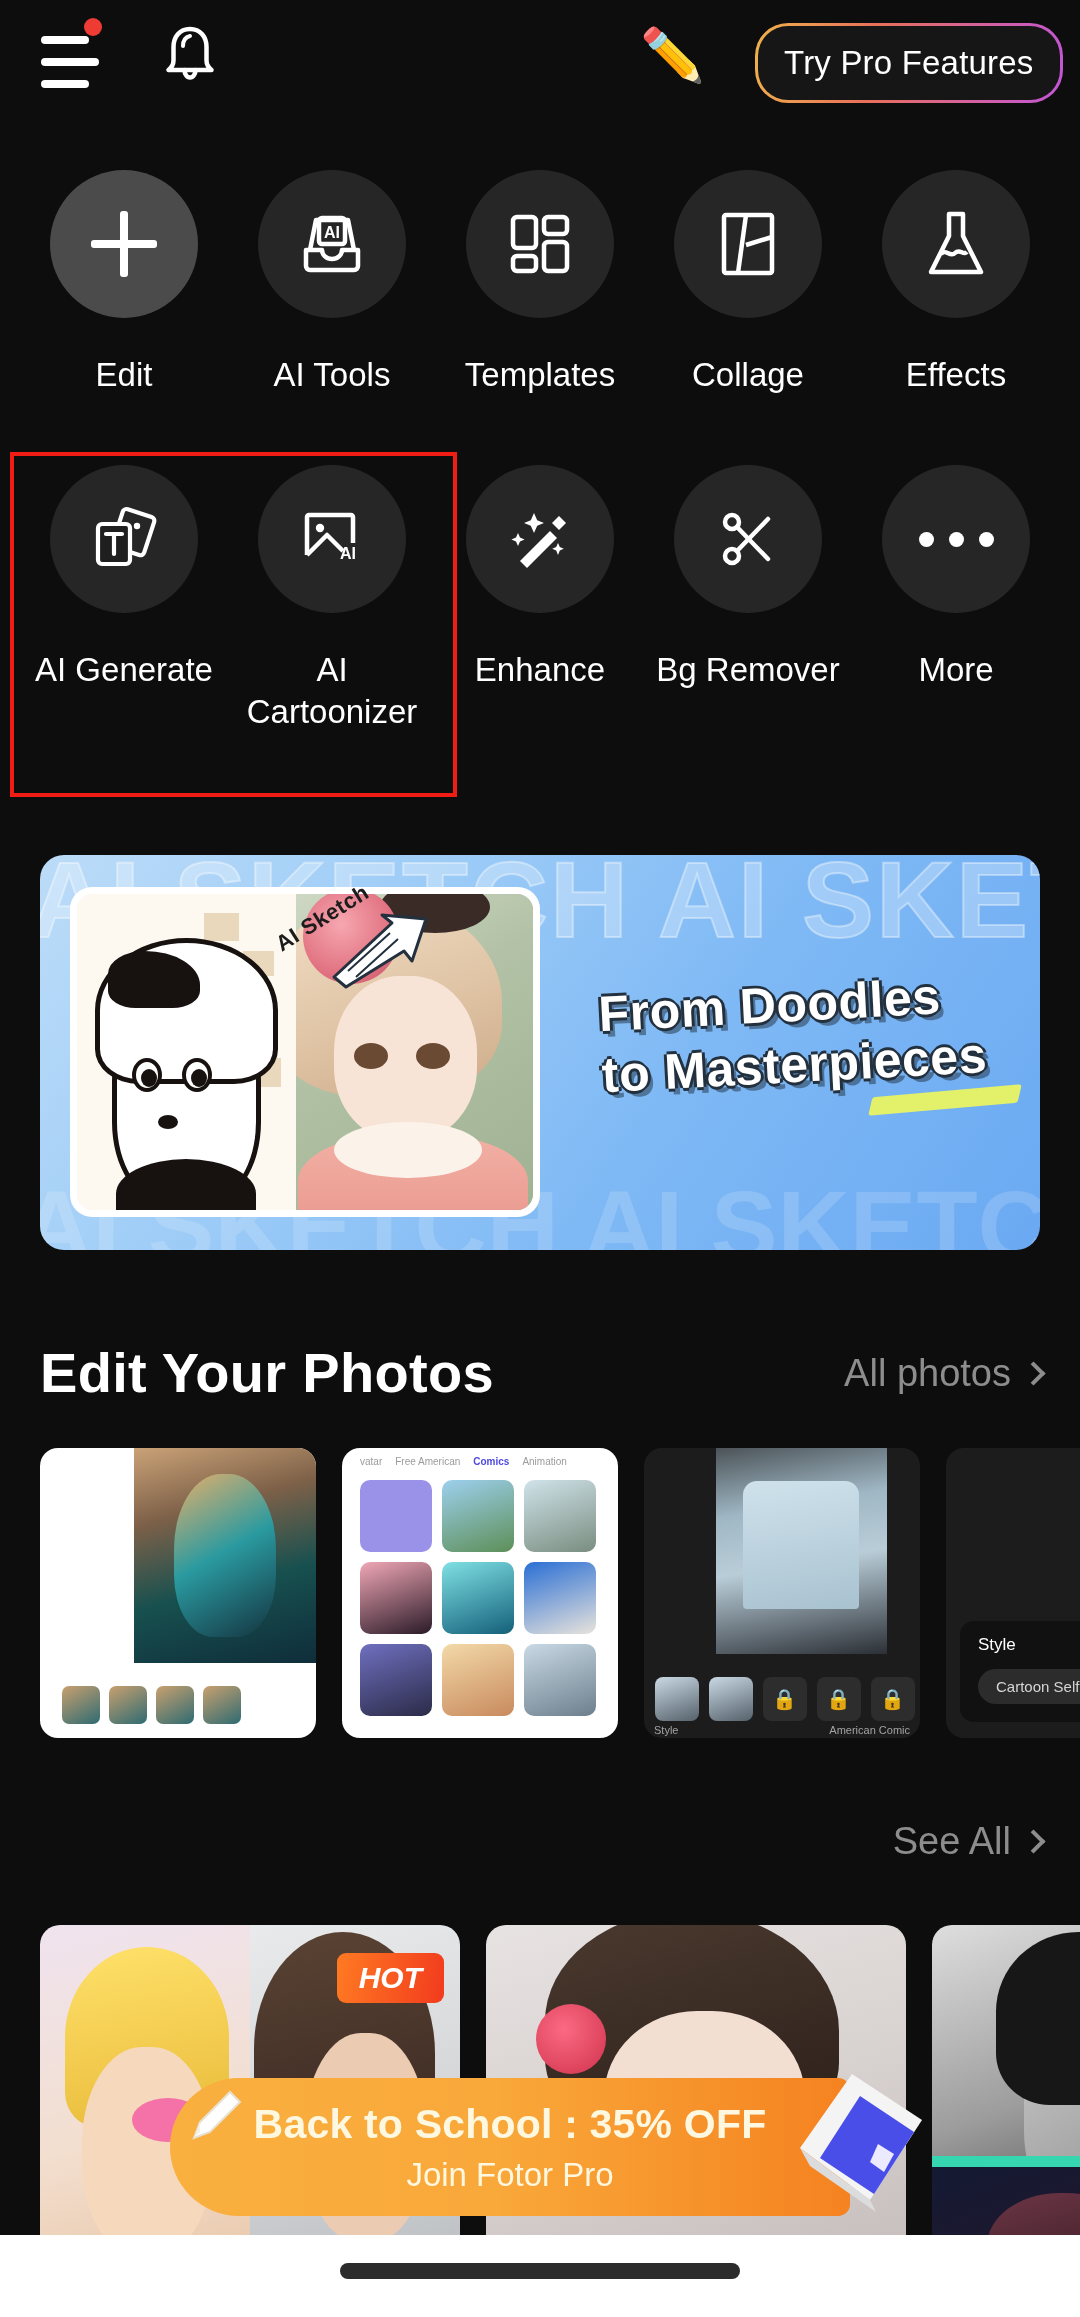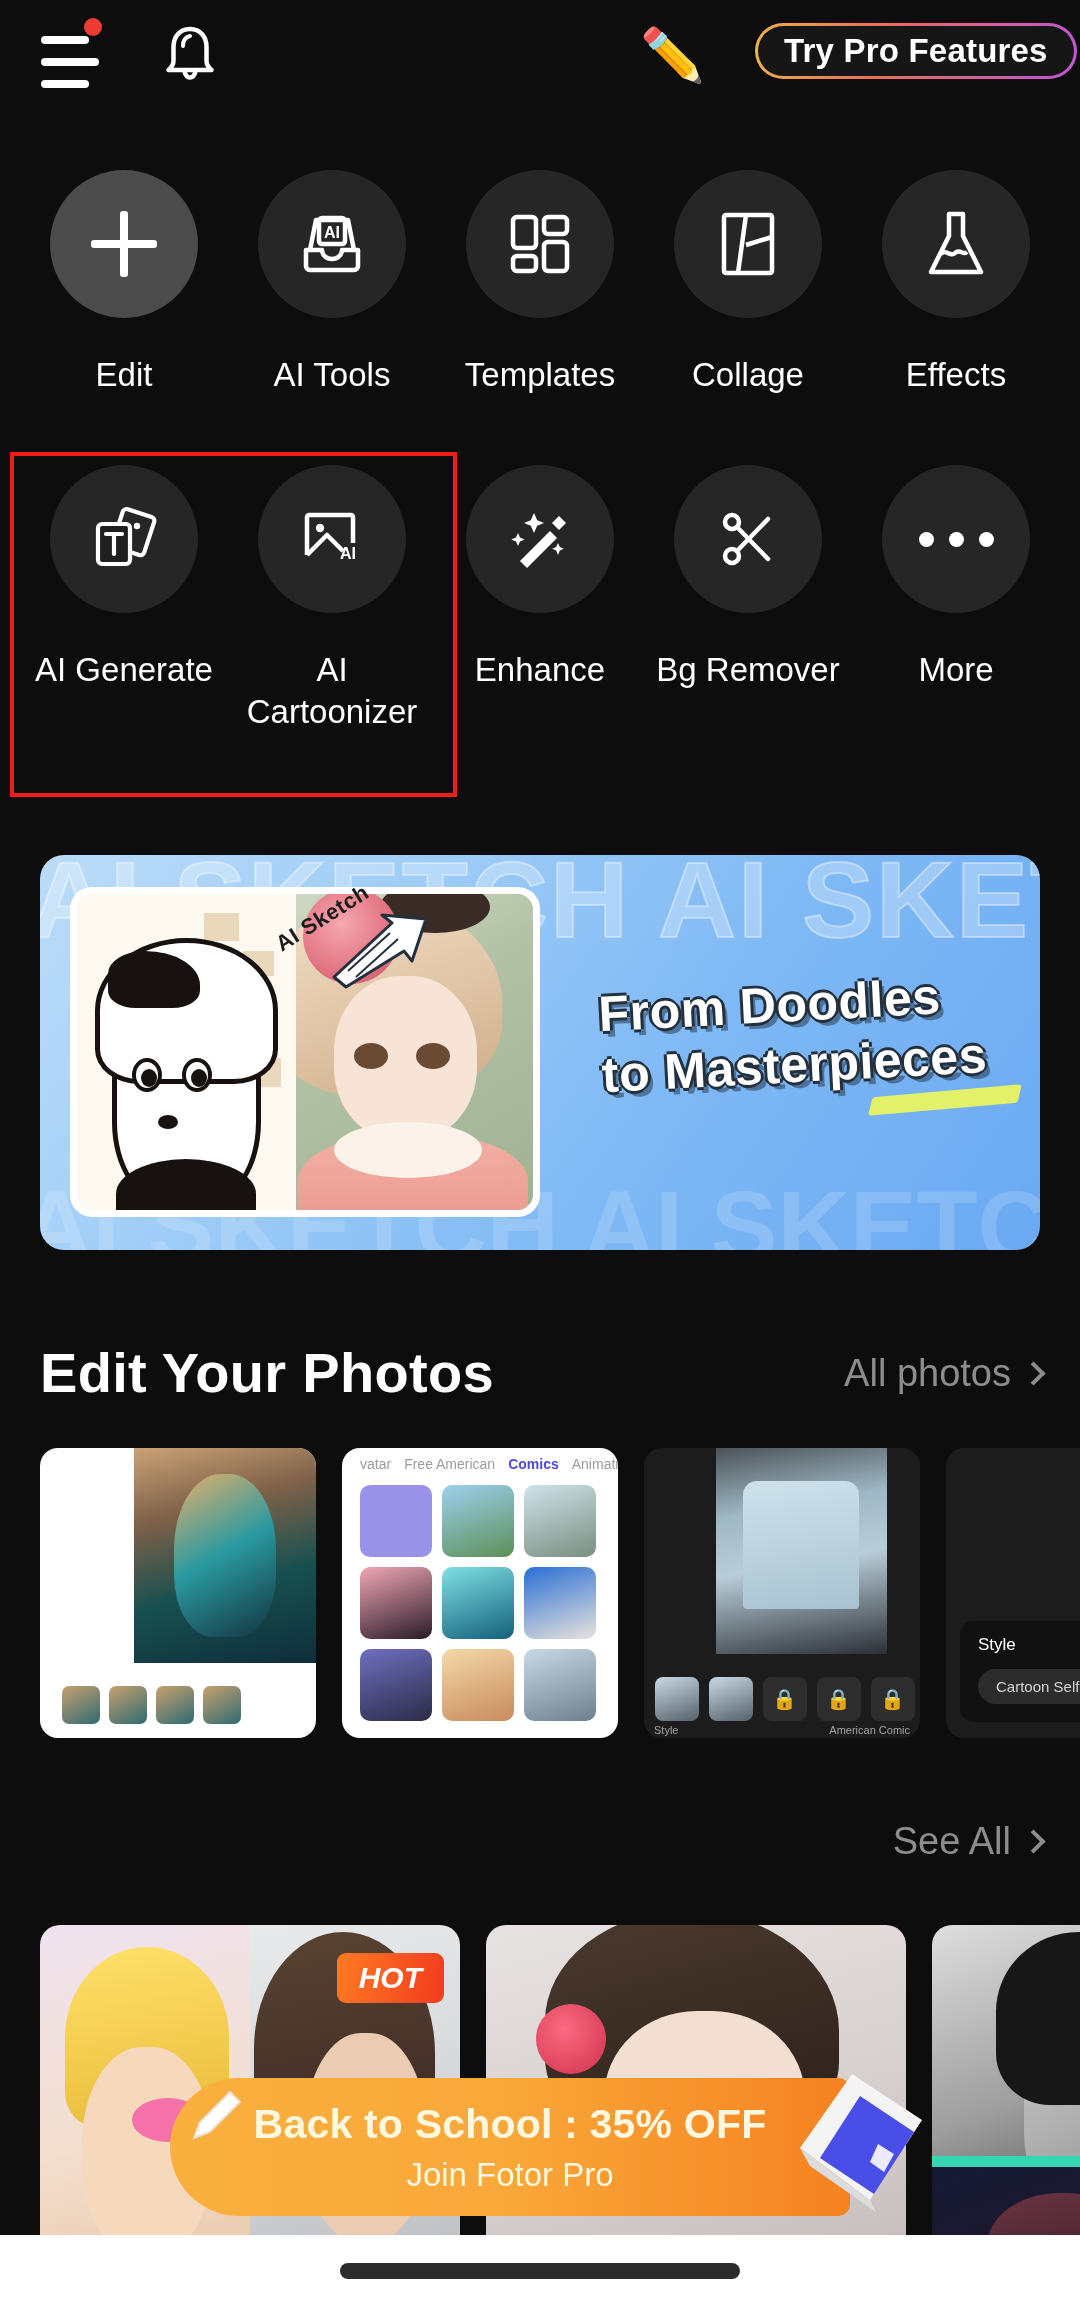--- a/index.html
+++ b/index.html
@@ -37,29 +37,29 @@
   }
   .bell {
     position:absolute; left:158px; top:22px; width:64px; height:66px; cursor:pointer;
   }
   .pencil {
     position:absolute; left:640px; top:26px;
     font-size:52px; line-height:58px; user-select:none;
   }
   .pro-btn {
     position:absolute; left:755px; top:23px;
-    height:56px; padding:8px 26px;
+    height:80px; padding:8px 26px;
     display:flex; align-items:center; justify-content:center;
     border-radius:33px;
     background:
       linear-gradient(#161616,#161616) padding-box,
       linear-gradient(100deg,#f0b24c 0%,#e8705a 38%,#c255d8 100%) border-box;
     border:3px solid transparent;
     color:#fff; font-size:33px; letter-spacing:.2px;
-    white-space:nowrap; cursor:pointer;font-weight:bold;
+    white-space:nowrap; cursor:pointer;
   }
 
   
   .tool-row { position:absolute; left:0; width:1080px; height:300px; }
   .row1 { top:170px; }
   .row2 { top:465px; }
   .tool {
     position:absolute; width:216px; top:0;
     display:flex; flex-direction:column; align-items:center; cursor:pointer;
   }
@@ -216,21 +216,21 @@
     background:linear-gradient(165deg,#caa277 0%,#7d6048 30%,#17504f 62%,#0f2d3a 100%); }
   .hero1:after { content:""; position:absolute; left:22%; top:12%; width:56%; height:76%;
     border-radius:46% 46% 38% 38%;
     background:linear-gradient(150deg,#e7b06a,#2a9aa0 48%,#14333f); }
   .thumbs { position:absolute; left:8%; bottom:5%; display:flex; gap:9px; }
   .thumbs div { width:38px; height:38px; border-radius:7px;
     background:linear-gradient(150deg,#c9a06f,#2e6b72); }
 
   
   .c2body { position:absolute; inset:8px 0 0 18px; }
-  .tabs2 { display:flex; gap:13px; align-items:flex-start; font-size:14px;
+  .tabs2 { display:flex; gap:13px; align-items:flex-start; font-size:10px;
     color:#9b9b9b; white-space:nowrap; }
   .tabs2 .act { color:#4e4ae0; font-weight:bold; }
   .grid2 { display:grid; grid-template-columns:repeat(3,72px);
     gap:10px; margin-top:13px; }
   .grid2 div { height:72px; border-radius:10px; }
   .g-a { background:#9a92e8; } .g-b { background:linear-gradient(160deg,#9dd0ee,#5d8f58); }
   .g-c { background:linear-gradient(160deg,#cfe3ea,#7a8d80); }
   .g-d { background:linear-gradient(160deg,#f0a7b6,#2b1b28); }
   .g-e { background:linear-gradient(160deg,#7fe0e4,#14607a); }
   .g-f { background:linear-gradient(160deg,#2a6fd4,#e8e3dc); }

